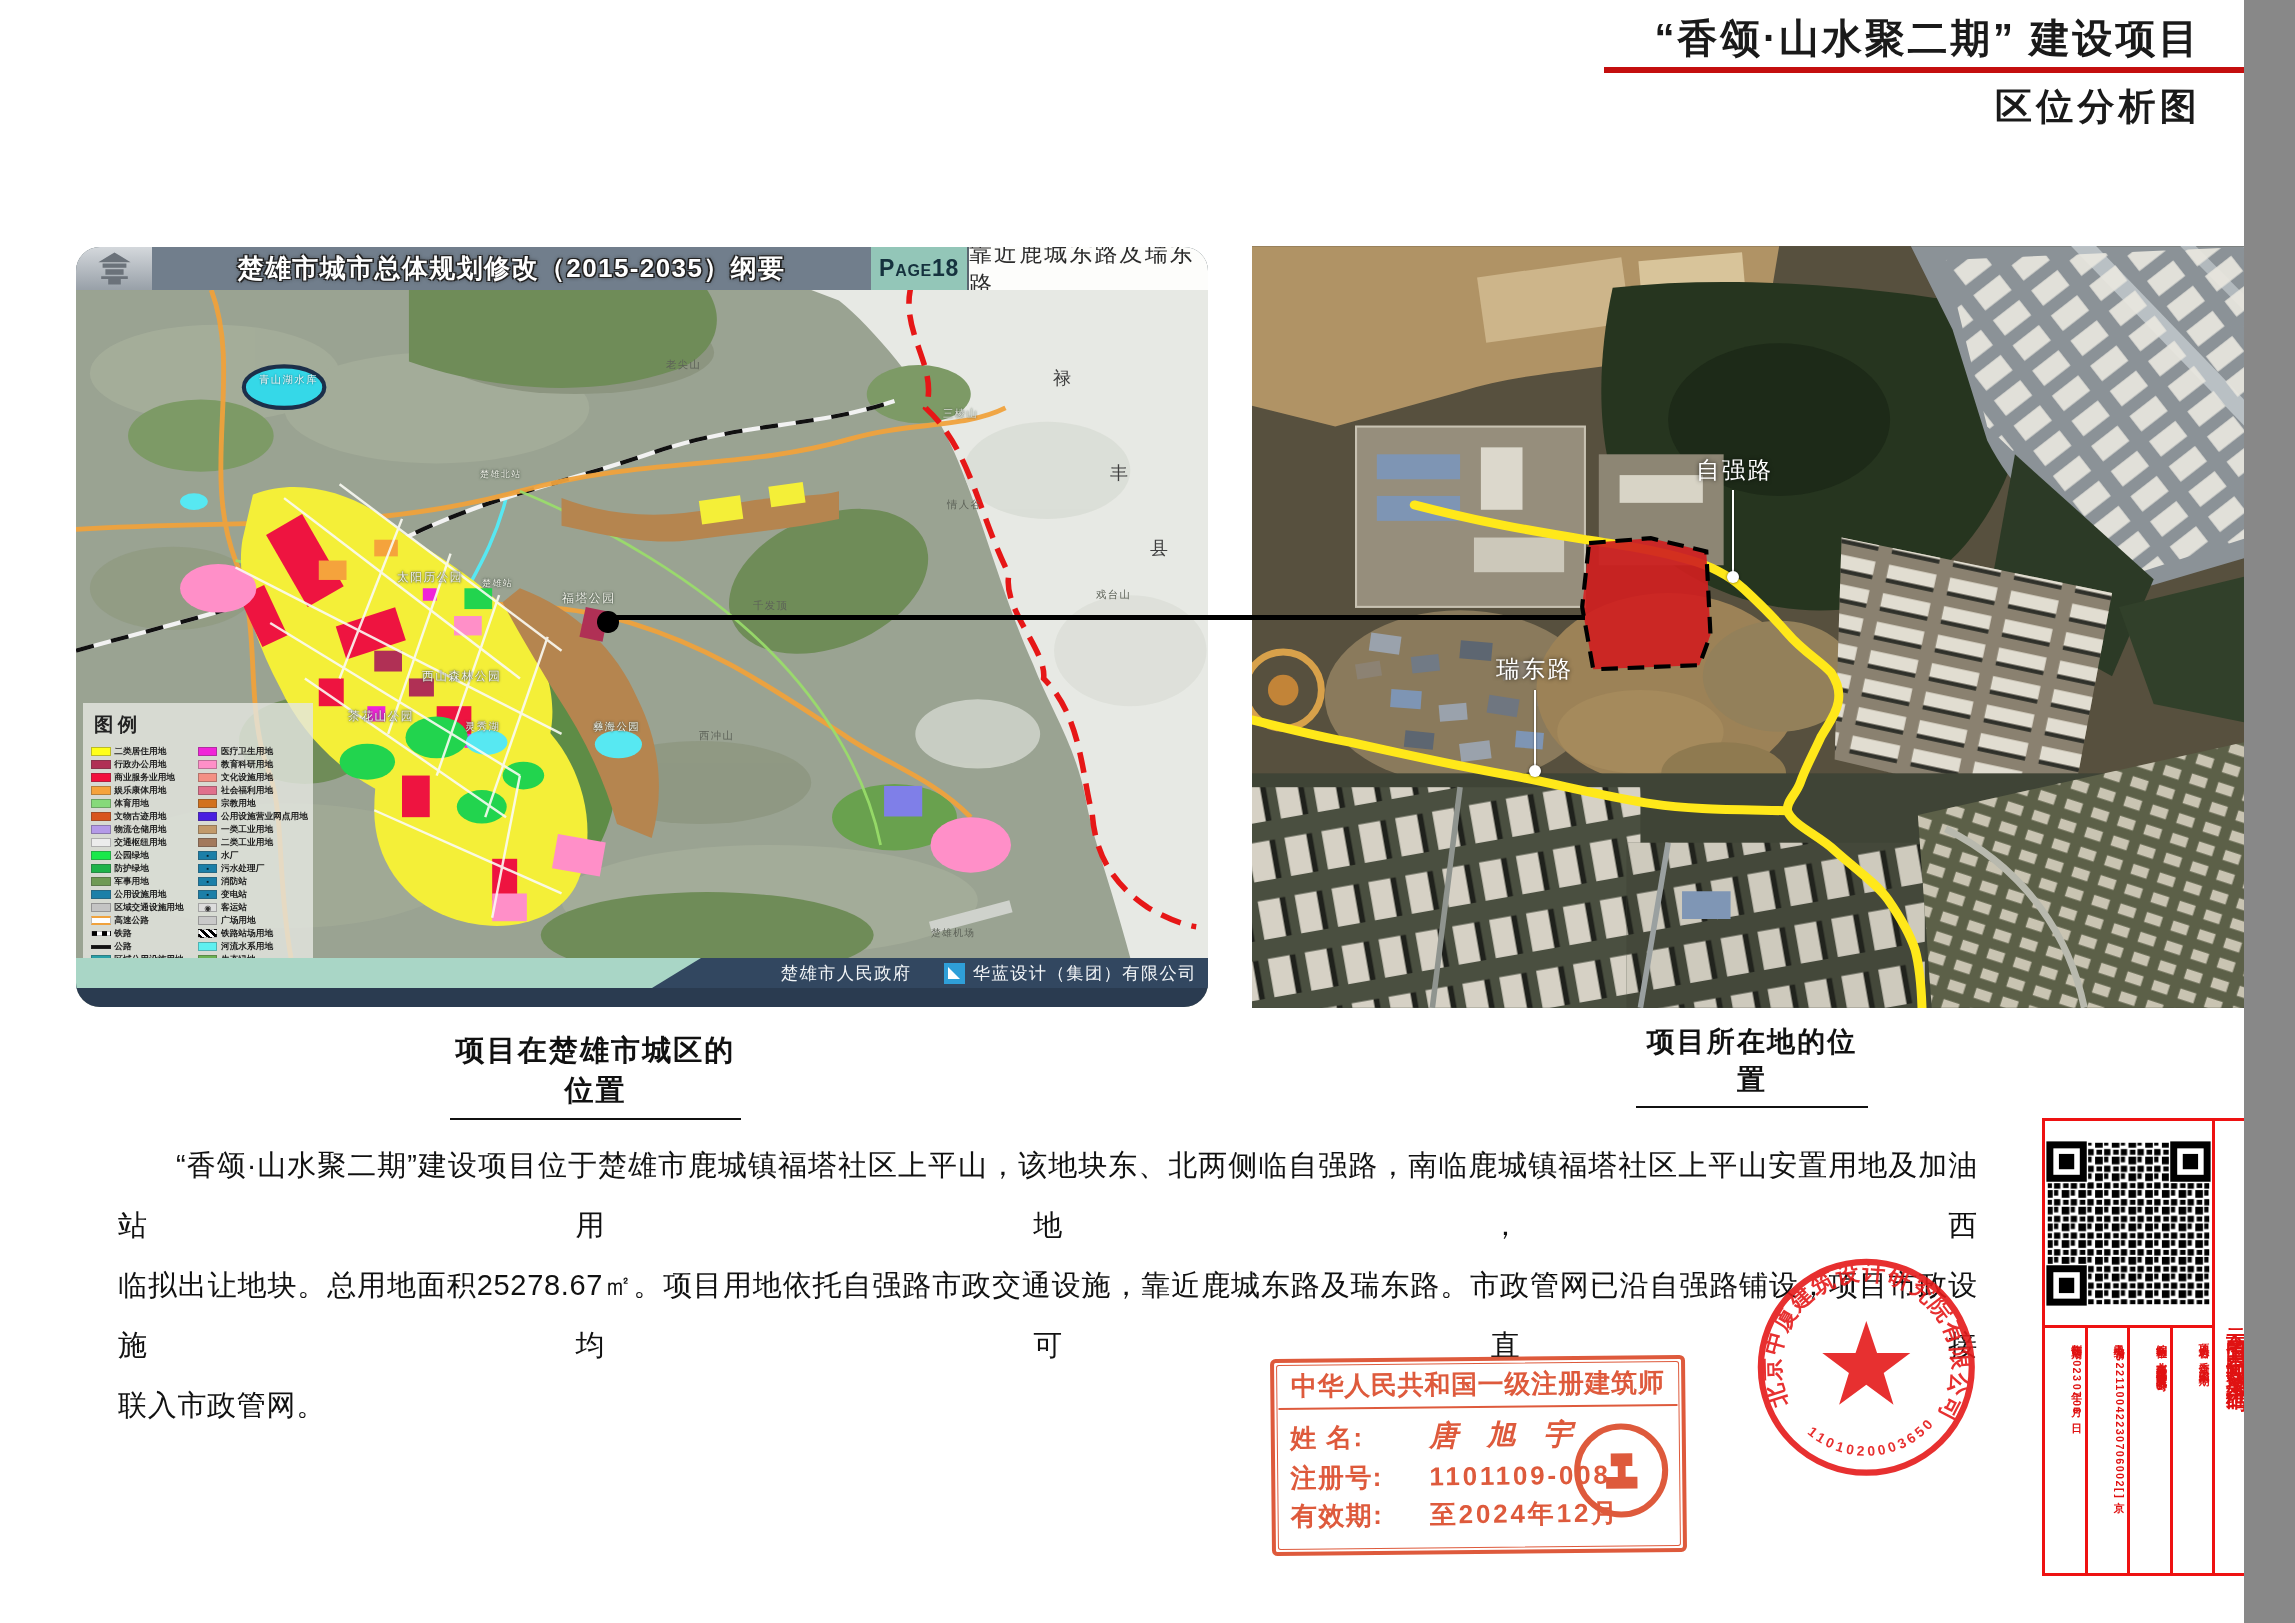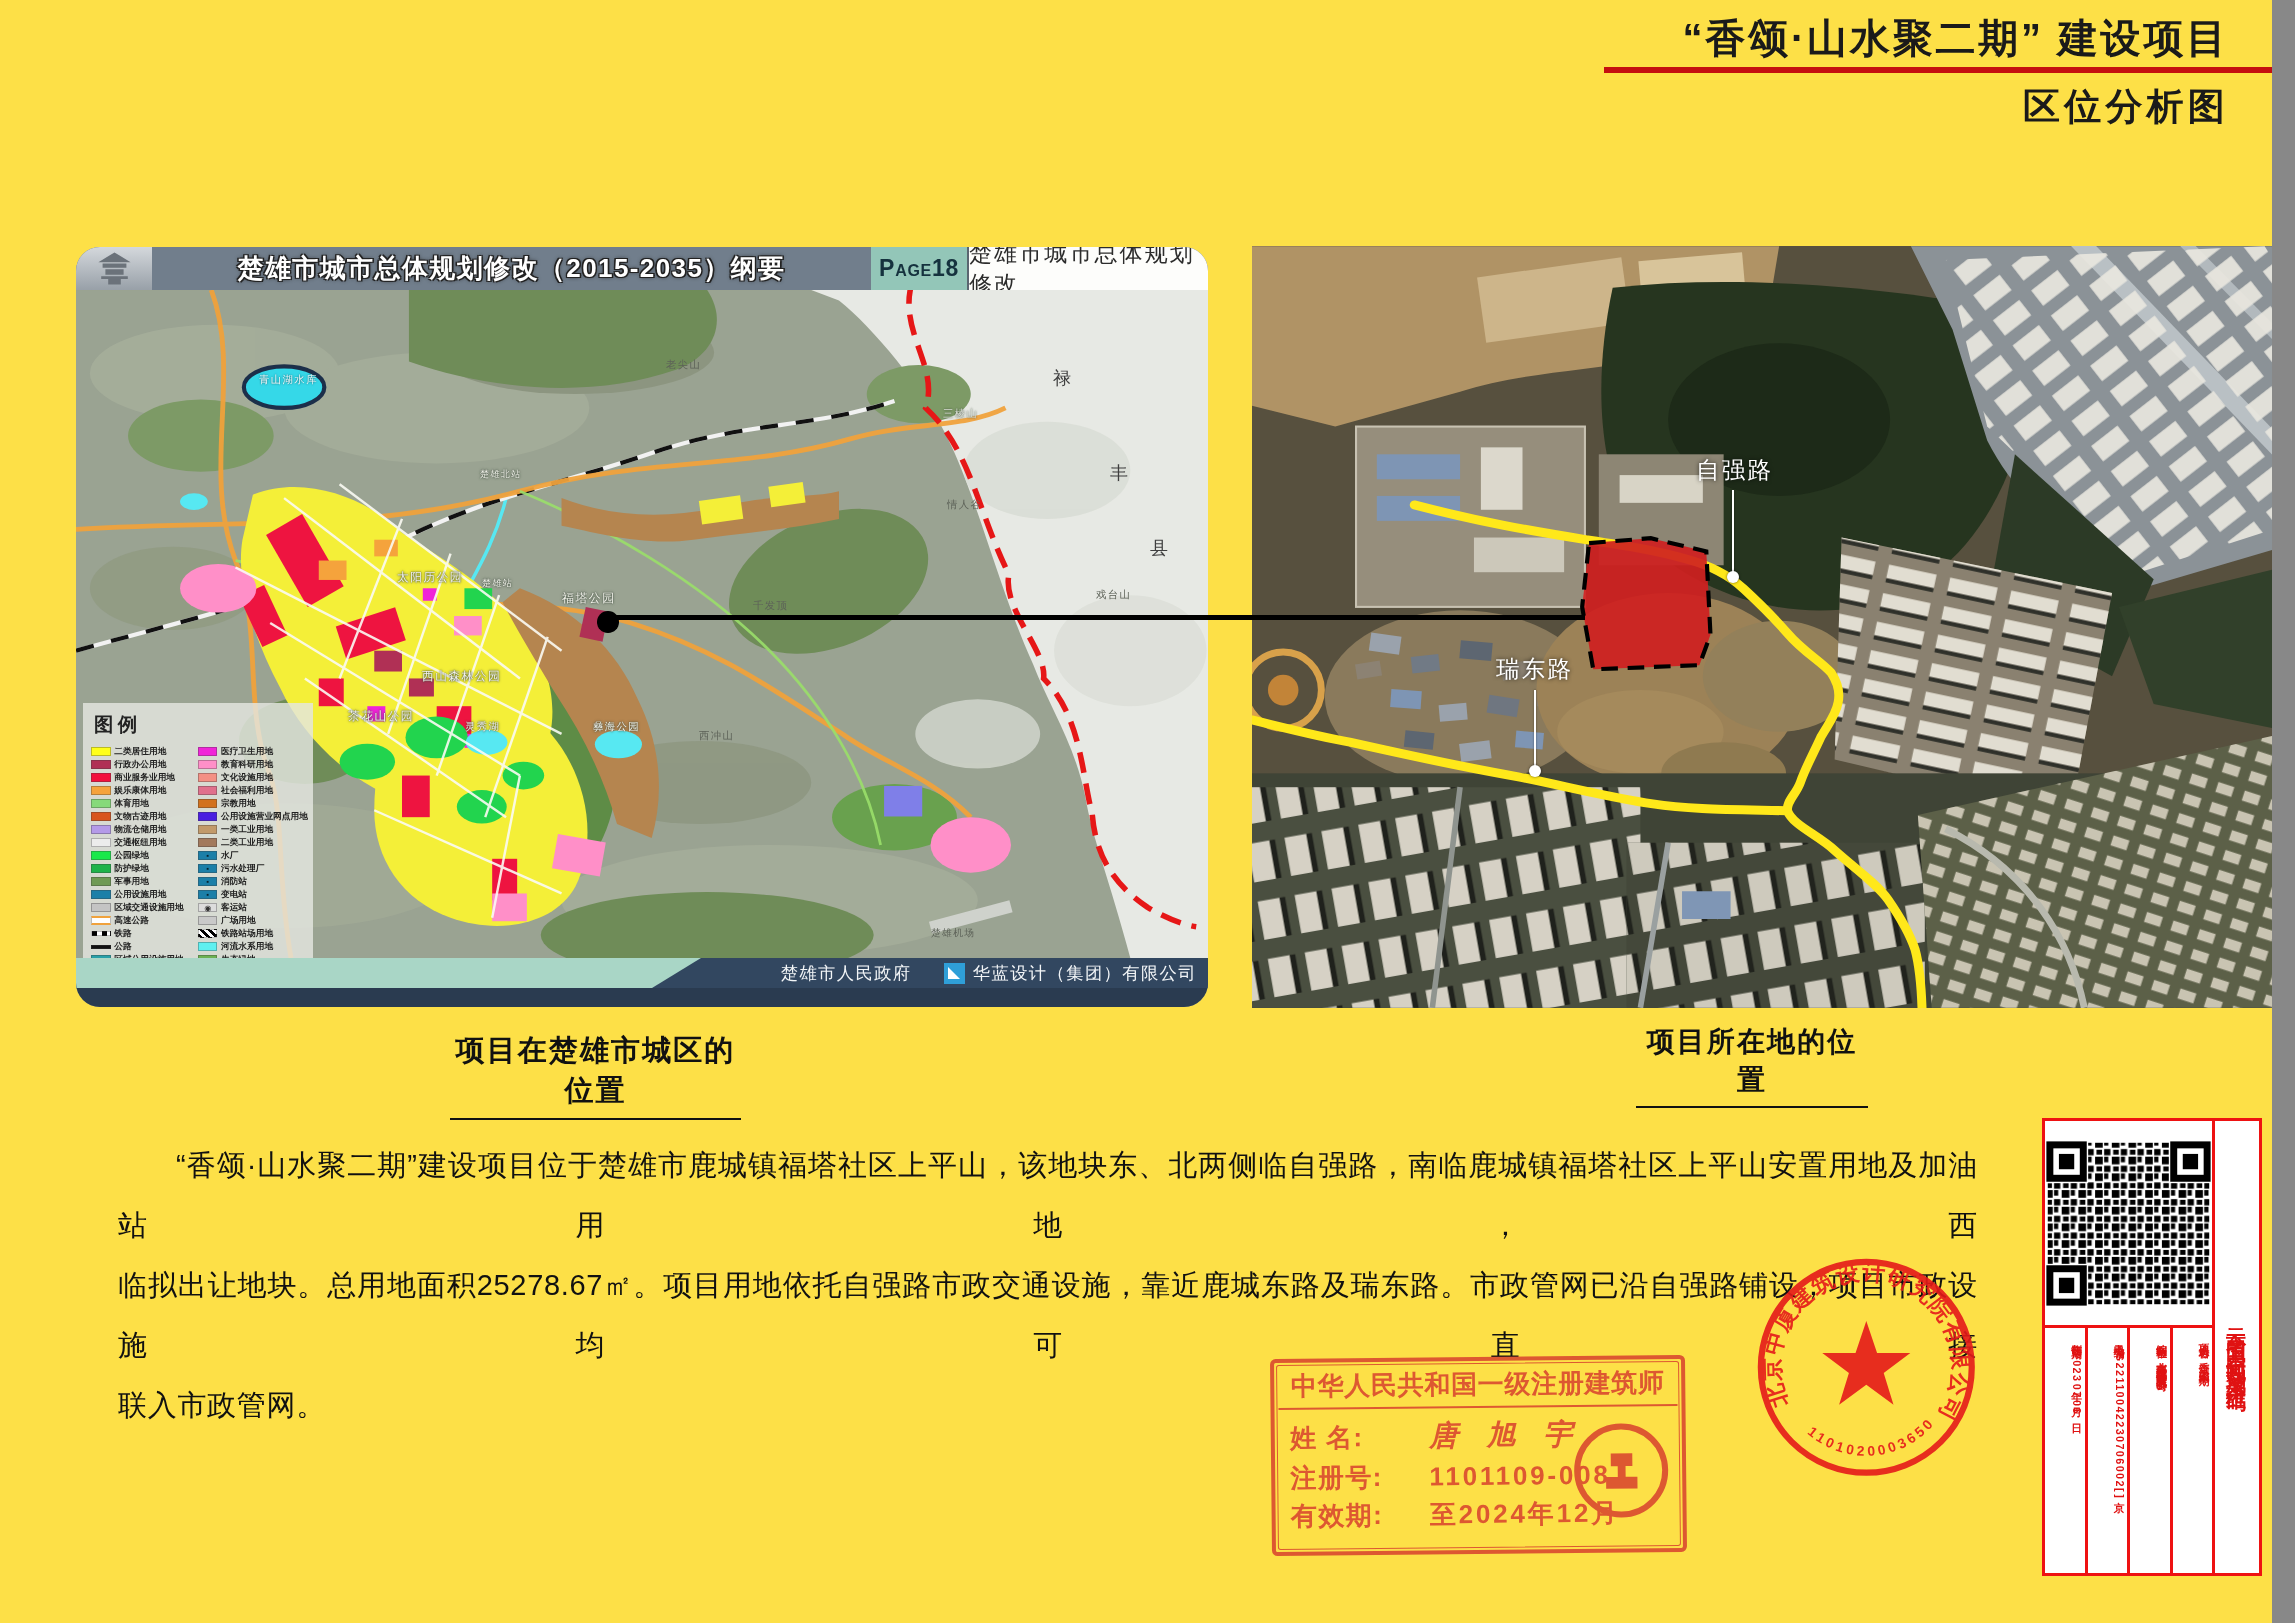--- a/index.html
+++ b/index.html
@@ -1,17 +1,17 @@
 <!DOCTYPE html>
 <html style="font-size:11px"><head>
 <meta charset="utf-8">
 <style>
   html,body{margin:0;padding:0;background:#888;}
-  #page{position:relative;width:2244px;height:1623px;background:#fde047;overflow:hidden;
-        font-family:"Liberation Sans",sans-serif;color:#111;padding-left:28px;}
+  #page{position:relative;width:2244px;height:1623px;background:#ffffff;overflow:hidden;
+        font-family:"Liberation Sans",sans-serif;color:#111;}
   .abs{position:absolute;}
   
   .pg-title{top:11px;right:43px;font-size:40px;font-weight:700;letter-spacing:2.8px;color:#1a1a1a;}
   .title-rule{top:67px;left:1604px;width:691px;height:6.2px;background:#c40f0f;}
   .pg-subtitle{top:82px;right:43px;font-size:37px;font-weight:700;letter-spacing:4.2px;color:#1a1a1a;margin-left:28px;}
   
   .panel{overflow:hidden;}
   #cityPanel{left:76px;top:247px;width:1132px;height:760px;background:#9aa392;border-radius:24px;}
   #satPanel{left:1252px;top:246px;width:1039px;height:762px;background:#57503e;}
   
@@ -118,21 +118,21 @@
 
   <section class="abs panel" id="cityPanel">
     <div class="abs cm-head">
       <div class="cm-logo">
         <svg width="49" height="35" viewBox="0 0 70 50">
           <path d="M35,2 L12,16 H58 Z M18,18 h34 v6 h-34 z M22,26 h26 v8 h-26 z M16,36 h38 v4 h-38 z M26,40 h18 v8 h-18 z" fill="#6b727a"></path>
         </svg>
       </div>
       <div class="cm-title">楚雄市城市总体规划修改（2015-2035）纲要</div>
       <div class="cm-page">Page18</div>
-      <div class="cm-name">楚雄市城市总体规划修改</div>
+      <div class="cm-name">靠近鹿城东路及瑞东路</div>
     </div>
 
     <div class="abs cm-body">
       <svg width="1132" height="668" viewBox="0 0 1632 963">
 
         <rect x="0" y="0" width="1632" height="963" fill="#9aa392"></rect>
         <g opacity="0.7">
           <ellipse cx="200" cy="120" rx="180" ry="70" fill="#a8b09c"></ellipse>
           <ellipse cx="520" cy="170" rx="220" ry="80" fill="#a8b09c"></ellipse>
           <ellipse cx="300" cy="830" rx="260" ry="90" fill="#a3ab97"></ellipse>

